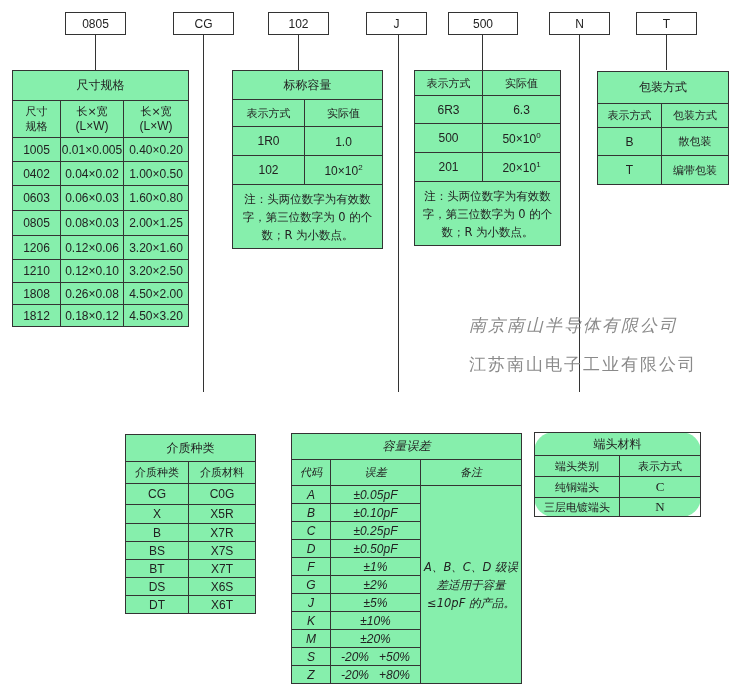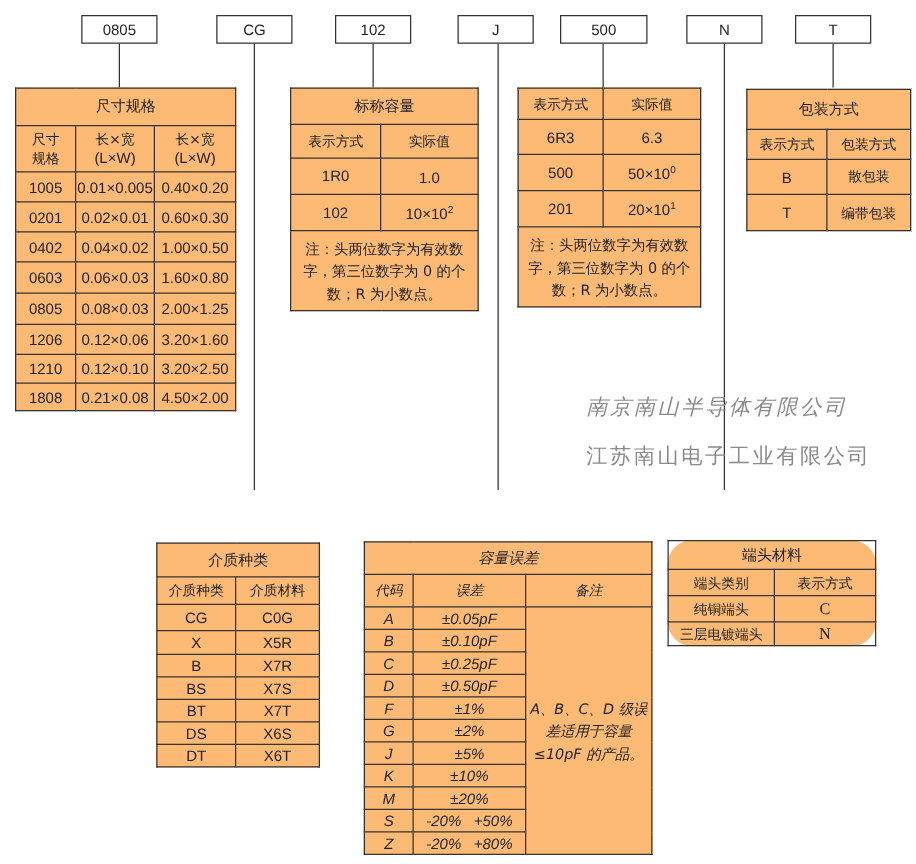--- a/index.html
+++ b/index.html
@@ -2,21 +2,21 @@
 <html><head>
 <meta charset="utf-8">
 <style>
   html, body { margin: 0; padding: 0; background: #ffffff; }
   body { width: 733px; height: 691px; position: relative; overflow: hidden;
          font-family: "DejaVu Sans", "Liberation Sans", sans-serif; color: #222; }
   .code-box { position: absolute; border: 1px solid #333; background: #fff;
               height: 23px; line-height: 23px; text-align: center; font-size: 12px;
               font-family: "Liberation Sans", sans-serif; box-sizing: border-box; }
   .vline { position: absolute; width: 0; border-left: 1.5px solid #333; }
-  table.t { position: absolute; border-collapse: collapse; background: #fdba74;
+  table.t { position: absolute; border-collapse: collapse; background: #86efac;
             font-size: 11px; table-layout: fixed; padding-left: 26px; }
   table.t td, table.t th { border: 1px solid #333; text-align: center; padding: 0;
             font-weight: normal; }
   table.t .title { font-size: 12px; }
   .num { font-family: "Liberation Sans", sans-serif; font-size: 12px; }
   .serif { font-family: "Liberation Serif", serif; font-size: 13px; }
   .note { font-size: 11.5px; line-height: 18px; padding: 4px 6px; text-align: center; }
   .note-left { text-align: left; vertical-align: middle; font-size: 11.5px;
                line-height: 18px; padding: 0 4px; }
   sup { font-size: 8px; vertical-align: 5px; }
@@ -55,25 +55,20 @@
     <td style="line-height:15px;"><span>尺寸</span><br><span>规格</span></td>
     <td style="line-height:15px;"><span>长×宽</span><br><span class="num">(L×W)</span></td>
     <td style="line-height:15px;"><span>长×宽</span><br><span class="num">(L×W)</span></td>
   </tr>
   <tr style="height:24px">
         <td class="num">1005</td>
         <td class="num">0.01×0.005</td>
         <td class="num">0.40×0.20</td>
       </tr>
   <tr style="height:24px">
-        <td class="num">0201</td>
-        <td class="num">0.02×0.01</td>
-        <td class="num">0.60×0.30</td>
-      </tr>
-  <tr style="height:24px">
         <td class="num">0402</td>
         <td class="num">0.04×0.02</td>
         <td class="num">1.00×0.50</td>
       </tr>
   <tr style="height:25px">
         <td class="num">0603</td>
         <td class="num">0.06×0.03</td>
         <td class="num">1.60×0.80</td>
       </tr>
   <tr style="height:25px">
@@ -86,22 +81,27 @@
         <td class="num">0.12×0.06</td>
         <td class="num">3.20×1.60</td>
       </tr>
   <tr style="height:23px">
         <td class="num">1210</td>
         <td class="num">0.12×0.10</td>
         <td class="num">3.20×2.50</td>
       </tr>
   <tr style="height:22px">
         <td class="num">1808</td>
-        <td class="num">0.21×0.08</td>
+        <td class="num">0.26×0.08</td>
         <td class="num">4.50×2.00</td>
+      </tr>
+  <tr style="height:22px">
+        <td class="num">1812</td>
+        <td class="num">0.18×0.12</td>
+        <td class="num">4.50×3.20</td>
       </tr>
 </tbody>
   </table>
 
 <table class="t" style="left:232px;top:70px;width:150px;">
   <colgroup>
       <col style="width:72px">
       <col style="width:78px">
     </colgroup>
   <tbody>

